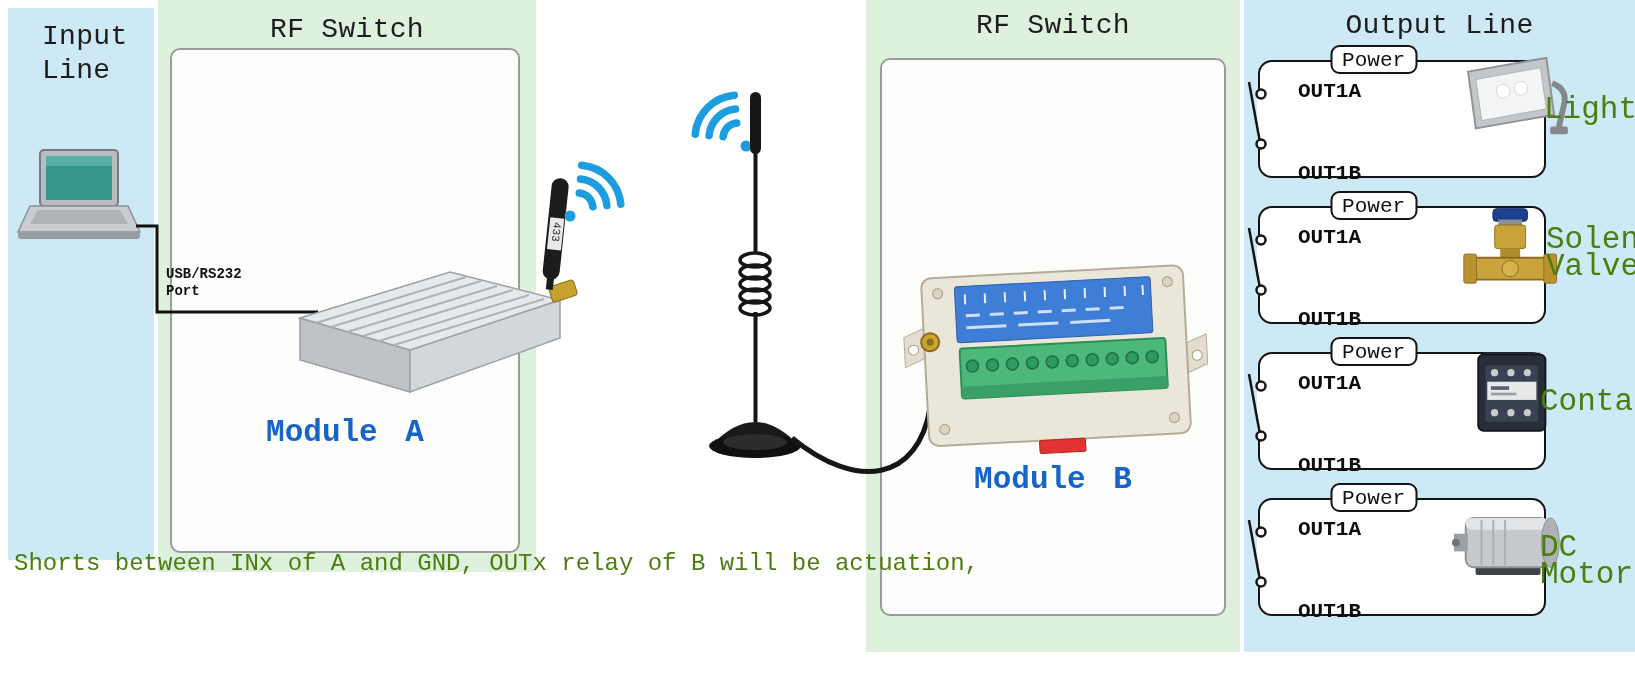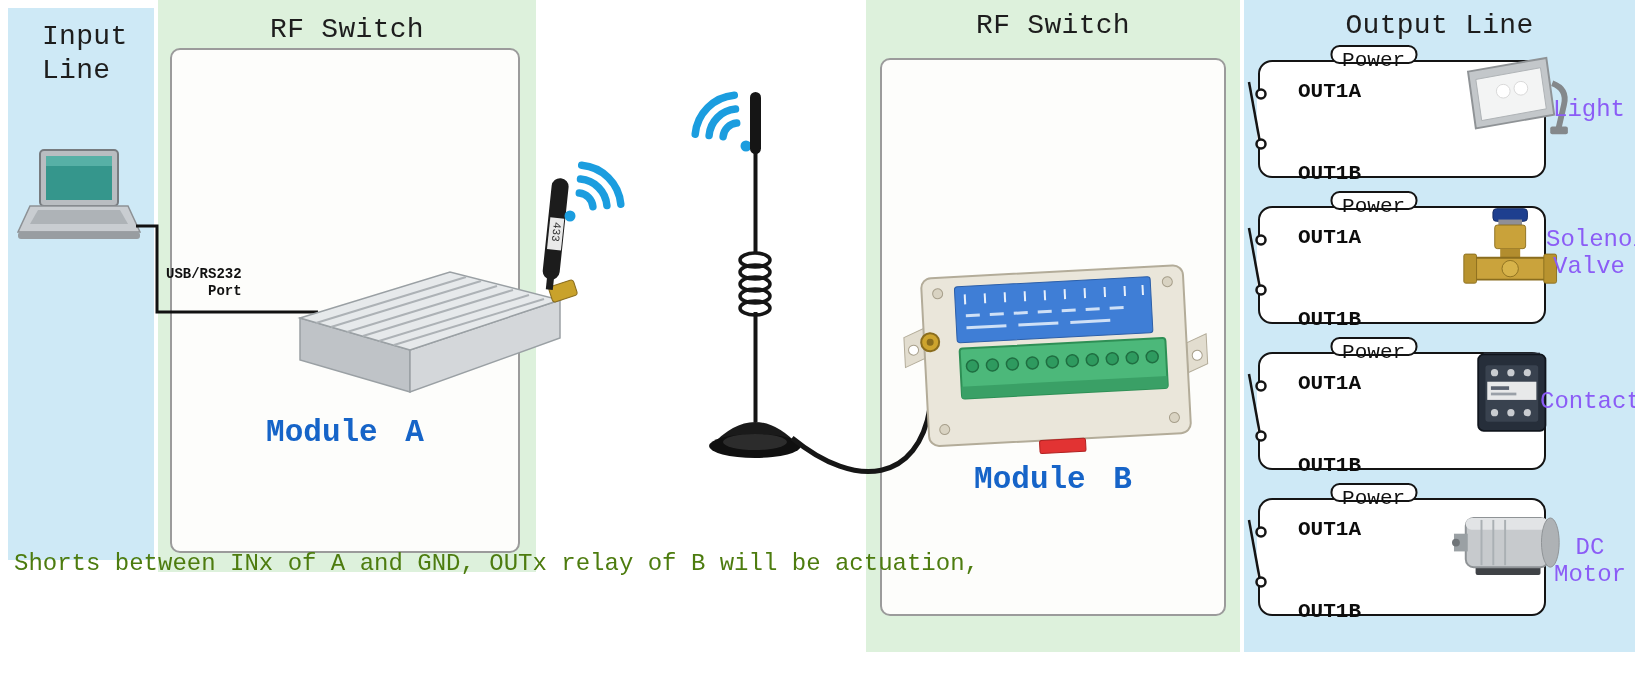--- a/index.html
+++ b/index.html
@@ -13,37 +13,37 @@
 
   .panel-title { position:absolute; font-size:28px; color:#1d1d1d; letter-spacing:.3px; }
   .title-center { left:0; width:100%; text-align:center; }
 
   .inner-box { position:absolute; border:2px solid #9b9b9b; border-radius:10px; background:#fdfdfb; }
 
   .module-label { position:absolute; text-align:center; font-size:31px; font-weight:bold;
                   color:#1664c8; word-spacing:9px; }
 
   .port-label { position:absolute; left:166px; top:266px; font-size:14px; font-weight:bold;
-                color:#111; line-height:17px;text-align:right; }
+                color:#111; line-height:17px; }
 
   .note { position:absolute; left:14px; top:548px; font-size:24px; color:#4d7c0f; line-height:32px; }
 
   .gsvg { position:absolute; left:0; top:0; width:1635px; height:677px; pointer-events:none; }
 
   .out-group { position:absolute; left:1244px; width:391px; height:140px; }
   .out-box { position:absolute; left:14px; top:10px; width:288px; height:118px;
              border:2.5px solid #141414; border-radius:14px; background:#fff; }
   .power-tag { position:absolute; left:40%; transform:translateX(-50%); top:-17px;
                background:#fff; border:2px solid #141414; border-radius:9px; padding:0 10px;
-               font-size:21px; color:#111; height:19px; line-height:27px; white-space:nowrap; }
+               font-size:21px; color:#111; height:29px; line-height:27px; white-space:nowrap; }
   .out-a, .out-b { position:absolute; left:38px; font-size:21px; font-weight:bold; color:#0c0c0c; }
   .out-a { top:18px; } .out-b { top:68px;margin-top:32px; }
   .contacts { position:absolute; left:-13px; top:12px; width:34px; height:100px; overflow:visible; }
   .device-icon { position:absolute; }
-  .device-label { position:absolute; font-size:24px; color:#8b5cf6; text-align:center; line-height:27px; }
+  .device-label { position:absolute; font-size:31px; color:#4d7c0f; text-align:left; line-height:27px; }
 </style>
 </head>
 <body>
 
 <div class="canvas">
 
   <div class="panel p-blue" style="left:8px;top:8px;width:146px;height:552px">
     <div class="panel-title" style="left:34px;top:12px;line-height:34px">
       <div>Input</div>
       <div>Line</div>

